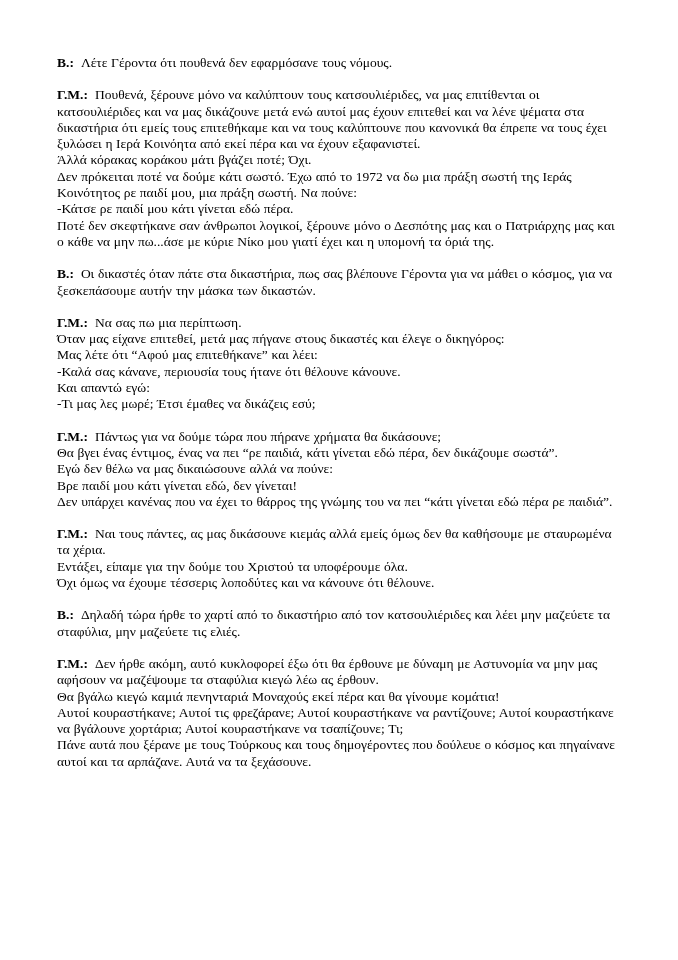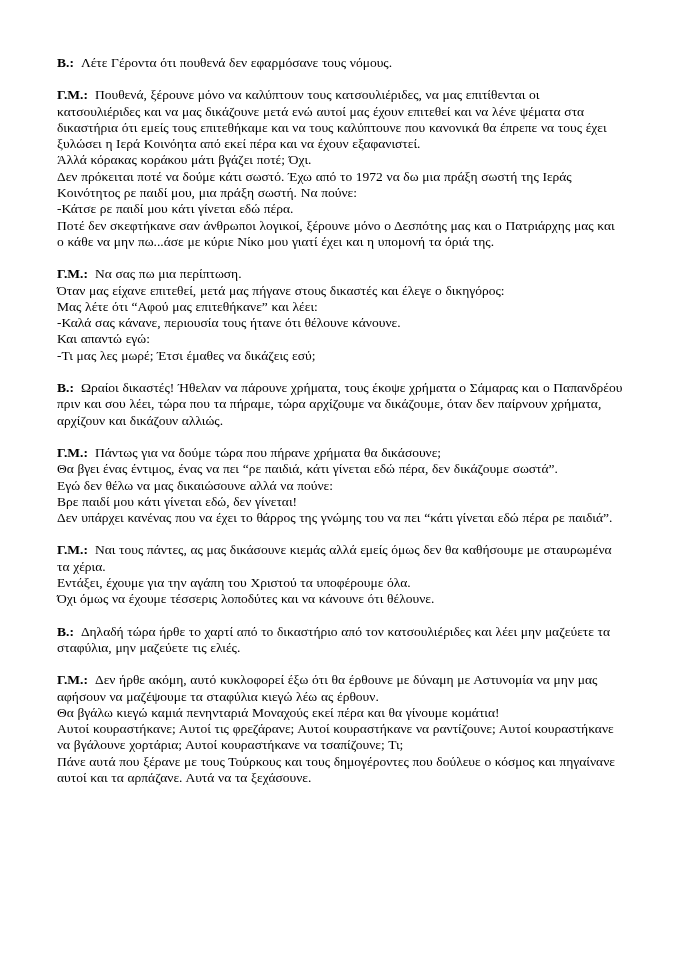--- a/index.html
+++ b/index.html
@@ -42,20 +42,20 @@
     display: inline;
   }
 </style>
 </head>
 <body>
 
 <div class="page">
   <div class="doc" id="dialogue">
       <p class="turn"><strong class="speaker">Β.:</strong><span class="line">Λέτε Γέροντα ότι πουθενά δεν εφαρμόσανε τους νόμους.</span></p>
       <p class="turn"><strong class="speaker">Γ.Μ.:</strong><span class="line">Πουθενά, ξέρουνε μόνο να καλύπτουν τους κατσουλιέριδες, να μας επιτίθενται οι κατσουλιέριδες και να μας δικάζουνε μετά ενώ αυτοί μας έχουν επιτεθεί και να λένε ψέματα στα δικαστήρια ότι εμείς τους επιτεθήκαμε και να τους καλύπτουνε που κανονικά θα έπρεπε να τους έχει ξυλώσει η Ιερά Κοινόητα από εκεί πέρα και να έχουν εξαφανιστεί.</span><span class="line">Άλλά κόρακας κοράκου μάτι βγάζει ποτέ; Όχι.</span><span class="line">Δεν πρόκειται ποτέ να δούμε κάτι σωστό. Έχω από το 1972 να δω μια πράξη σωστή της Ιεράς Κοινότητος ρε παιδί μου, μια πράξη σωστή. Να πούνε:</span><span class="line">-Κάτσε ρε παιδί μου κάτι γίνεται εδώ πέρα.</span><span class="line">Ποτέ δεν σκεφτήκανε σαν άνθρωποι λογικοί, ξέρουνε μόνο ο Δεσπότης μας και ο Πατριάρχης μας και ο κάθε να μην πω...άσε με κύριε Νίκο μου γιατί έχει και η υπομονή τα όριά της.</span></p>
+      <p class="turn"><strong class="speaker">Β.:</strong><span class="line">Οι δικαστές όταν πάτε στα δικαστήρια, πως σας βλέπουνε Γέροντα για να μάθει ο κόσμος, για να ξεσκεπάσουμε αυτήν την μάσκα των δικαστών.</span></p>
       <p class="turn"><strong class="speaker">Γ.Μ.:</strong><span class="line">Να σας πω μια περίπτωση.</span><span class="line">Όταν μας είχανε επιτεθεί, μετά μας πήγανε στους δικαστές και έλεγε ο δικηγόρος:</span><span class="line">Μας λέτε ότι “Αφού μας επιτεθήκανε” και λέει:</span><span class="line">-Καλά σας κάνανε, περιουσία τους ήτανε ότι θέλουνε κάνουνε.</span><span class="line">Και απαντώ εγώ:</span><span class="line">-Τι μας λες μωρέ; Έτσι έμαθες να δικάζεις εσύ;</span></p>
-      <p class="turn"><strong class="speaker">Β.:</strong><span class="line">Ωραίοι δικαστές! Ήθελαν να πάρουνε χρήματα, τους έκοψε χρήματα ο Σάμαρας και ο Παπανδρέου πριν και σου λέει, τώρα που τα πήραμε, τώρα αρχίζουμε να δικάζουμε, όταν δεν παίρνουν χρήματα, αρχίζουν και δικάζουν αλλιώς.</span></p>
       <p class="turn"><strong class="speaker">Γ.Μ.:</strong><span class="line">Πάντως για να δούμε τώρα που πήρανε χρήματα θα δικάσουνε;</span><span class="line">Θα βγει ένας έντιμος, ένας να πει “ρε παιδιά, κάτι γίνεται εδώ πέρα, δεν δικάζουμε σωστά”.</span><span class="line">Εγώ δεν θέλω να μας δικαιώσουνε αλλά να πούνε:</span><span class="line">Βρε παιδί μου κάτι γίνεται εδώ, δεν γίνεται!</span><span class="line">Δεν υπάρχει κανένας που να έχει το θάρρος της γνώμης του να πει “κάτι γίνεται εδώ πέρα ρε παιδιά”.</span></p>
-      <p class="turn"><strong class="speaker">Γ.Μ.:</strong><span class="line">Ναι τους πάντες, ας μας δικάσουνε κιεμάς αλλά εμείς όμως δεν θα καθήσουμε με σταυρωμένα τα χέρια.</span><span class="line">Εντάξει, έχουμε για την αγάπη του Χριστού τα υποφέρουμε όλα.</span><span class="line">Όχι όμως να έχουμε τέσσερις λοποδύτες και να κάνουνε ότι θέλουνε.</span></p>
+      <p class="turn"><strong class="speaker">Γ.Μ.:</strong><span class="line">Ναι τους πάντες, ας μας δικάσουνε κιεμάς αλλά εμείς όμως δεν θα καθήσουμε με σταυρωμένα τα χέρια.</span><span class="line">Εντάξει, είπαμε για την δούμε του Χριστού τα υποφέρουμε όλα.</span><span class="line">Όχι όμως να έχουμε τέσσερις λοποδύτες και να κάνουνε ότι θέλουνε.</span></p>
       <p class="turn"><strong class="speaker">Β.:</strong><span class="line">Δηλαδή τώρα ήρθε το χαρτί από το δικαστήριο από τον κατσουλιέριδες και λέει μην μαζεύετε τα σταφύλια, μην μαζεύετε τις ελιές.</span></p>
       <p class="turn"><strong class="speaker">Γ.Μ.:</strong><span class="line">Δεν ήρθε ακόμη, αυτό κυκλοφορεί έξω ότι θα έρθουνε με δύναμη με Αστυνομία να μην μας αφήσουν να μαζέψουμε τα σταφύλια κιεγώ λέω ας έρθουν.</span><span class="line">Θα βγάλω κιεγώ καμιά πενηνταριά Μοναχούς εκεί πέρα και θα γίνουμε κομάτια!</span><span class="line">Αυτοί κουραστήκανε; Αυτοί τις φρεζάρανε; Αυτοί κουραστήκανε να ραντίζουνε; Αυτοί κουραστήκανε να βγάλουνε χορτάρια; Αυτοί κουραστήκανε να τσαπίζουνε; Τι;</span><span class="line">Πάνε αυτά που ξέρανε με τους Τούρκους και τους δημογέροντες που δούλευε ο κόσμος και πηγαίνανε αυτοί και τα αρπάζανε. Αυτά να τα ξεχάσουνε.</span></p>
     </div>
 </div>
 
 </body></html>

